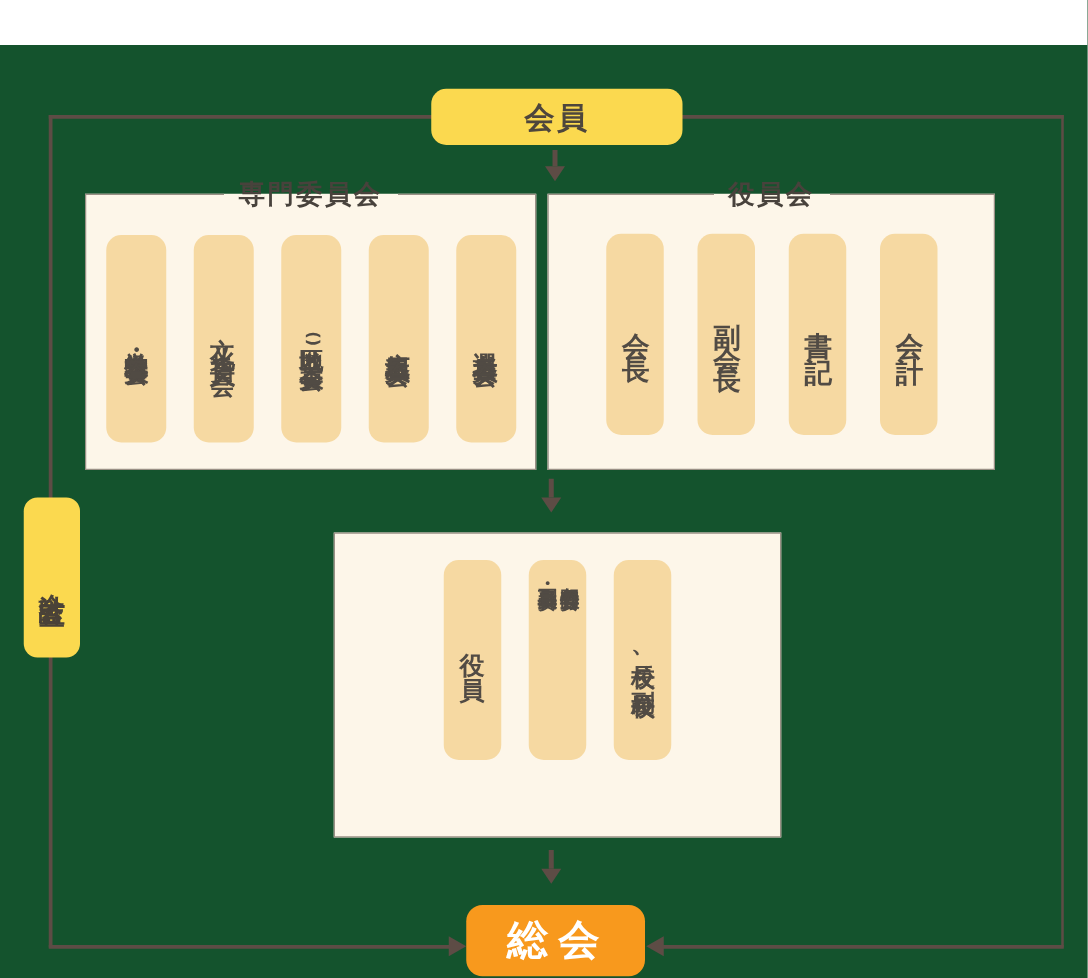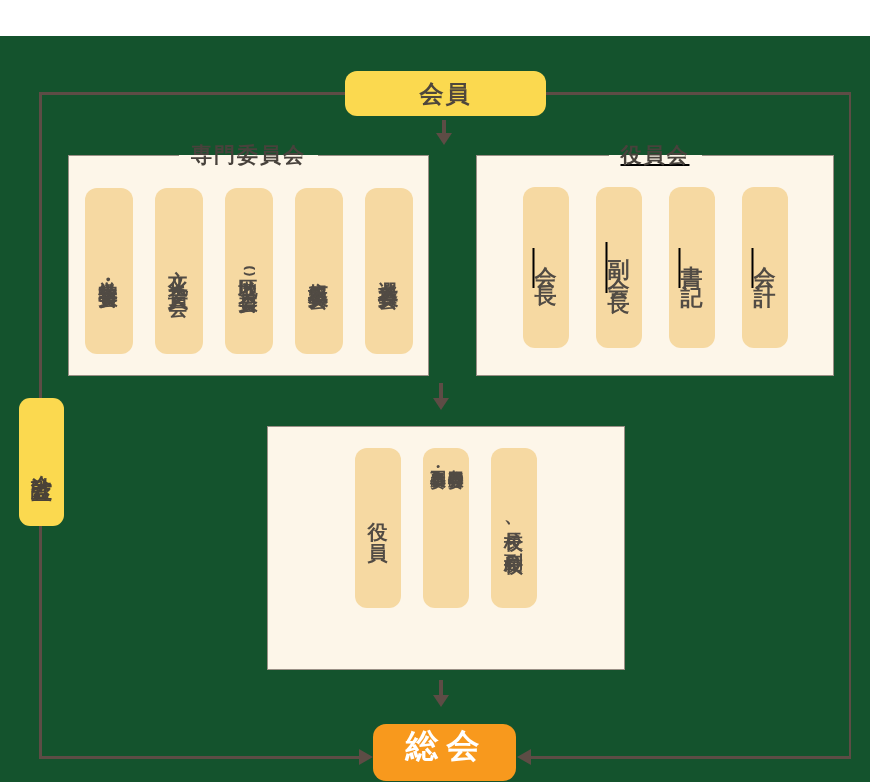--- a/index.html
+++ b/index.html
@@ -45,21 +45,21 @@
   fieldset.panel{
     position:absolute;margin:0;padding:0;min-width:0;
     border:1.6px solid #9A9086;background:#FDF6E9;
   }
   fieldset.panel legend{
     margin:0 auto;padding:0 12px;
     font-size:21px;font-weight:700;color:#48423C;letter-spacing:2px;
     white-space:nowrap;
   }
   .panel-senmon{left:68px;top:105px;width:359px;height:233px;}
-  .panel-yakuin{left:476px;top:105px;width:356px;height:233px;text-decoration:underline;}
+  .panel-yakuin{left:438px;top:105px;width:356px;height:233px;}
   .panel-unei{left:267px;top:390px;width:356px;height:242px;}
   .pills{display:flex;justify-content:center;}
   .panel-senmon .pills{margin-top:19px;gap:22px;}
   .panel-yakuin .pills{margin-top:18px;gap:27px;}
   .panel-unei .pills{margin-top:21px;gap:22px;}
   .pill{
     background:#F6D9A2;border-radius:12px;
     display:flex;align-items:center;justify-content:center;
     color:#514B44;font-weight:600;
   }
@@ -77,21 +77,21 @@
   .fs22ls17{font-size:22px;letter-spacing:17px;}
   .fs20ls22{font-size:20px;letter-spacing:22px;}
   .paren-small{font-size:13px;letter-spacing:0;text-orientation:mixed;}
   .pill-two-line{align-items:flex-start;justify-content:center;padding-top:10px;box-sizing:border-box;}
   .two-line{writing-mode:vertical-rl;line-height:1.15;}
   .two-line div{text-orientation:upright;font-size:15.5px;letter-spacing:0.5px;white-space:nowrap;}
   
   .soukai-box{
     position:absolute;left:373px;top:688px;width:143px;height:57px;
     background:#F8991D;border-radius:13px;z-index:2;
-    display:flex;align-items:flex-start;justify-content:center;
+    display:flex;align-items:center;justify-content:center;
     color:#ffffff;font-size:33px;font-weight:700;letter-spacing:8px;
     padding-left:4px;box-sizing:border-box;font-family:Liberation Mono, monospace;
   }
 </style>
 </head>
 <body>
 
 <div class="stage">
 
   <div class="line" style="left:39px;top:56px;width:307px;height:2.5px;"></div>

